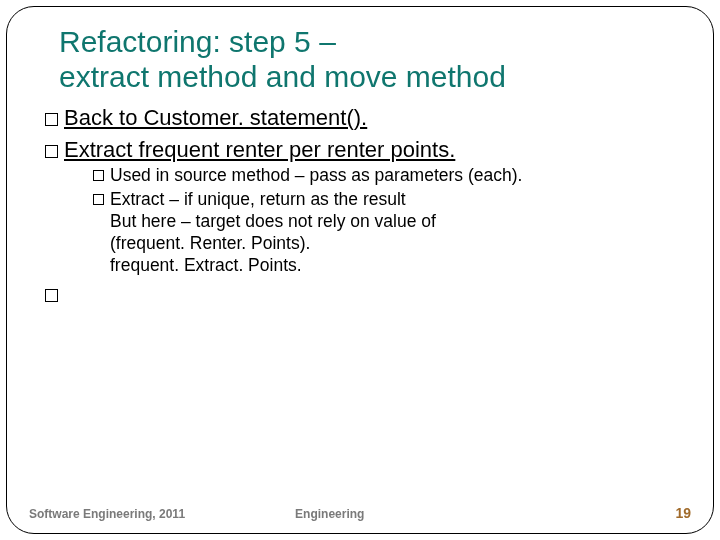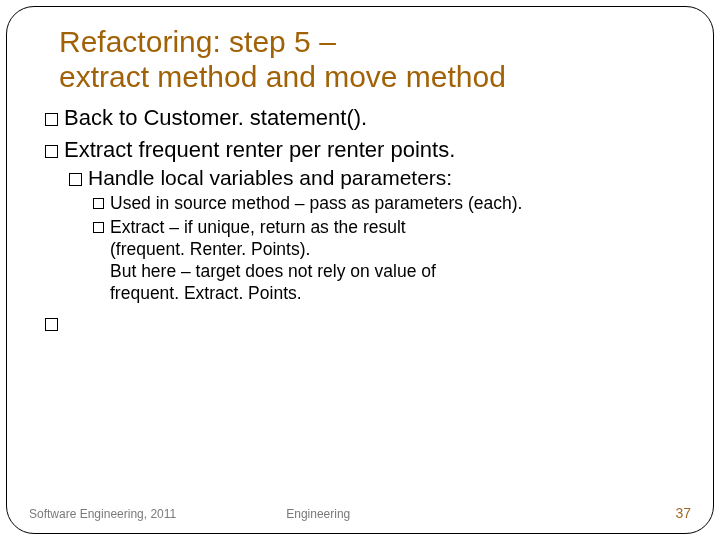--- a/index.html
+++ b/index.html
@@ -16,31 +16,31 @@
     top: 6px;
     left: 6px;
     right: 6px;
     bottom: 6px;
     border: 1.5px solid #000;
     border-radius: 28px;
     padding: 18px 28px 10px 28px;
   }
   .title {
     font-size: 30px;
-    color: #a16207;
+    color: #0f766e;
     line-height: 1.15;
     margin-bottom: 10px;
     margin-left: 24px;
   }
   .bullets {
     font-size: 22px;
     color: #000;
     line-height: 1.25;
   }
-  .l1 { margin-left: 10px; margin-top: 4px; }
+  .l1 { margin-left: 10px; margin-top: 4px; text-decoration: underline; }
   .l2 { margin-left: 34px; margin-top: 2px; font-size: 21px; }
   .l3 { margin-left: 58px; margin-top: 2px; font-size: 17.5px; }
   .l3-cont { margin-left: 75px; font-size: 17.5px; }
   .box {
     display: inline-block;
     width: 13px;
     height: 13px;
     border: 1.5px solid #000;
     margin-right: 6px;
     vertical-align: -1px;
@@ -48,20 +48,21 @@
   .l3 .box { width: 11px; height: 11px; border-width: 1.2px; vertical-align: 0; }
   .footer {
     position: absolute;
     bottom: 12px;
     left: 22px;
     right: 22px;
     font-size: 12px;
     color: #7a7a7a;
     display: flex;
     align-items: baseline;
+    font-weight: bold;
   }
   .footer-left { flex: 0 0 auto; }
   .footer-center { flex: 1; text-align: left; padding-left: 110px; }
   .footer-right { flex: 0 0 auto; color: #a06a2a; font-size: 14px; }
 </style>
 </head>
 <body>
 
 <div class="slide-frame">
 
@@ -73,40 +74,37 @@
   <div class="bullets">
 
     <div class="l1">
       <span class="box"></span><span>Back to Customer. statement().</span>
     </div>
 
     <div class="l1">
       <span class="box"></span><span>Extract frequent renter per renter points.</span>
     </div>
 
-    <div class="l2">
-      <span class="box"></span><span>Handle local variables and parameters:</span>
-    </div>
 
     <div class="l3">
       <span class="box"></span><span>Used in source method – pass as parameters (each).</span>
     </div>
 
     <div class="l3">
       <span class="box"></span><span>Extract – if unique, return as the result</span>
     </div>
+    <div class="l3-cont"><span>But here – target does not rely on value of</span></div>
     <div class="l3-cont"><span>(frequent. Renter. Points).</span></div>
-    <div class="l3-cont"><span>But here – target does not rely on value of</span></div>
     <div class="l3-cont"><span>frequent. Extract. Points.</span></div>
 
     <div class="l1">
       <span class="box"></span>
     </div>
 
   </div>
 
   <div class="footer">
     <div class="footer-left">Software Engineering, 2011</div>
     <div class="footer-center">Engineering</div>
-    <div class="footer-right">37</div>
+    <div class="footer-right">19</div>
   </div>
 
 </div>
 
 </body></html>

